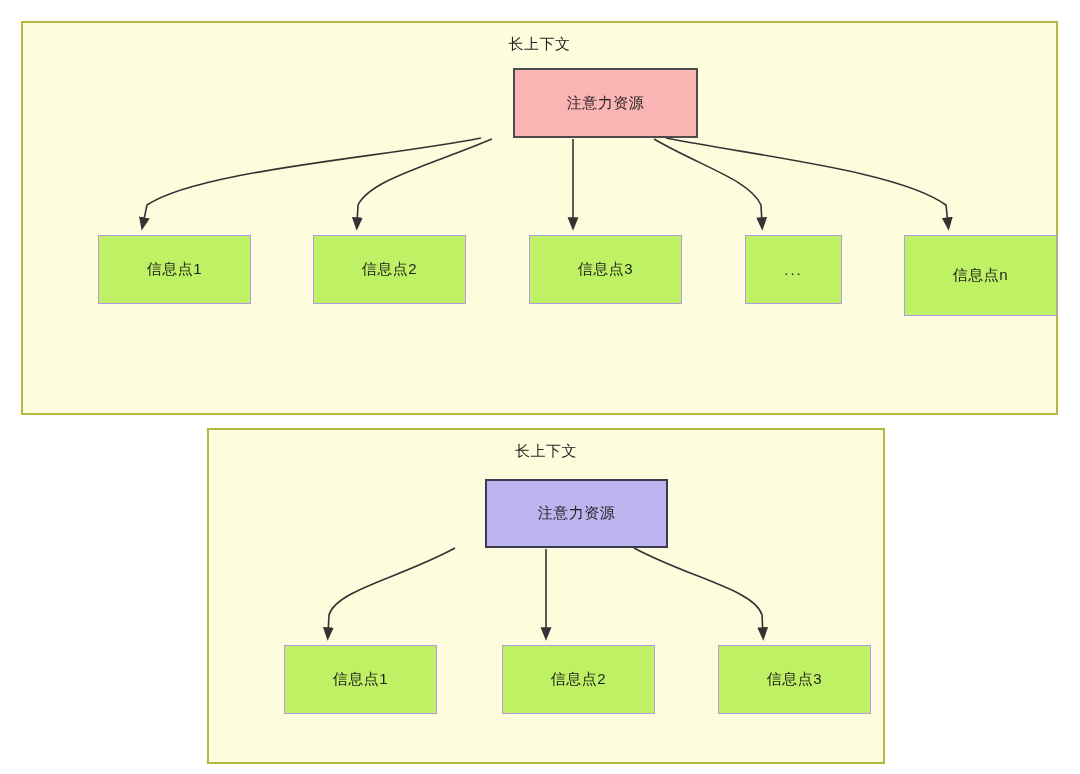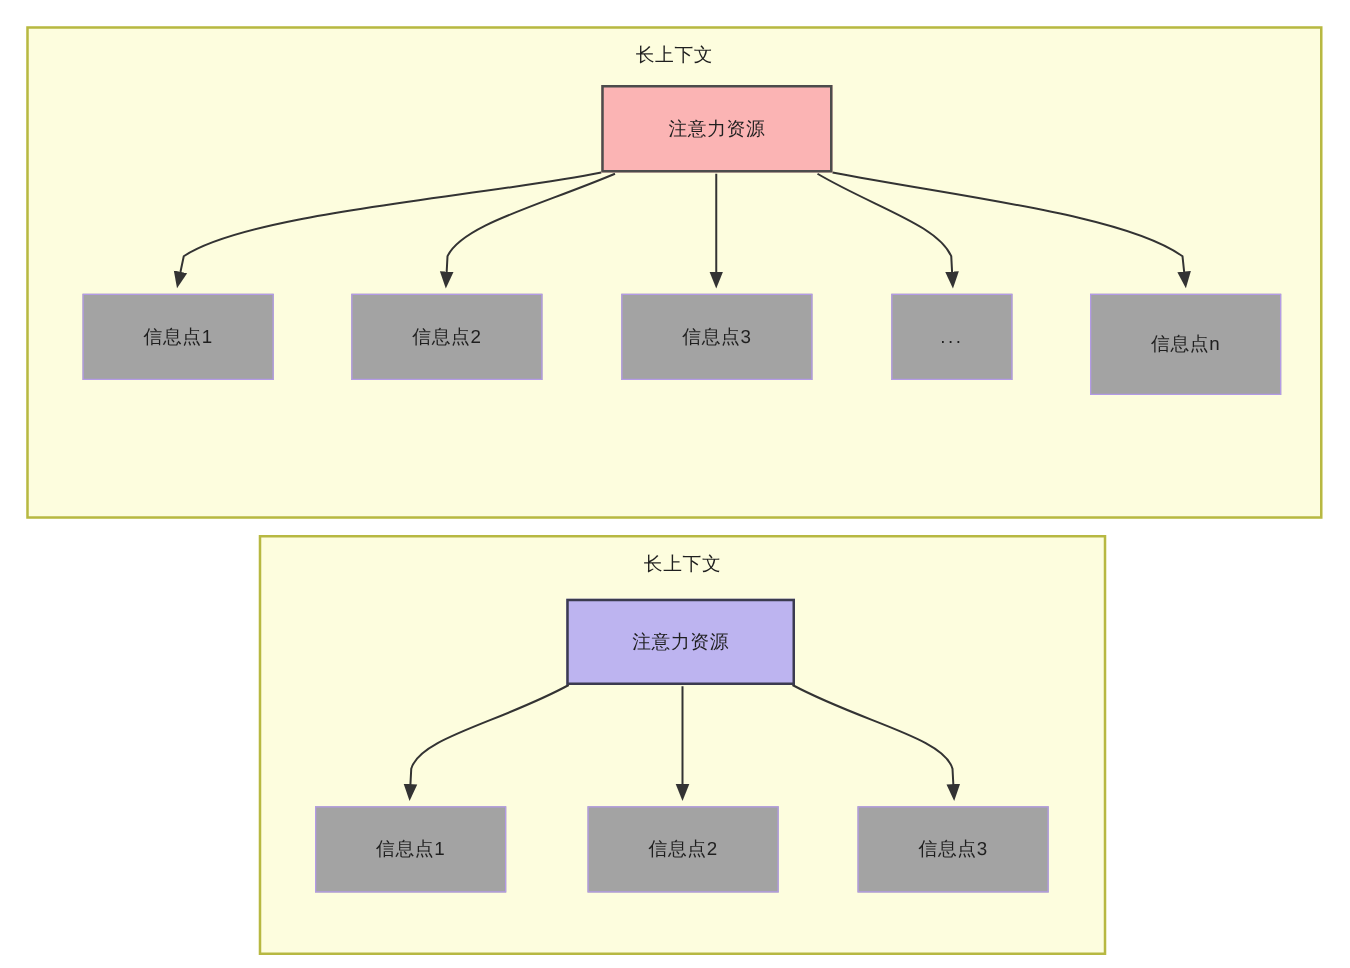--- a/index.html
+++ b/index.html
@@ -52,31 +52,32 @@
 
   .node {
     position: absolute;
     box-sizing: border-box;
     display: flex;
     align-items: center;
     justify-content: center;
     font-size: 15px;
     color: #1f1f1f;
     letter-spacing: 0.5px;
+    margin-left: 32px;
   }
   .node-attention-red {
     background: #fbb4b4;
     border: 2px solid #4c4c4c;
   }
   .node-attention-blue {
     background: #bdb4f0;
     border: 2px solid #3b3b4f;
   }
   .node-info {
-    background: #a3a3a3;
+    background: #bef264;
     border: 1.5px solid #b39ae6;
   }
 
   
   #node-attn-long { left: 481px; top: 68px; width: 185px; height: 70px; }
 
   
   #node-long-1 { left: 66px;  top: 235px; width: 153px; height: 69px; }
   #node-long-2 { left: 281px; top: 235px; width: 153px; height: 69px; }
   #node-long-3 { left: 497px; top: 235px; width: 153px; height: 69px; }

